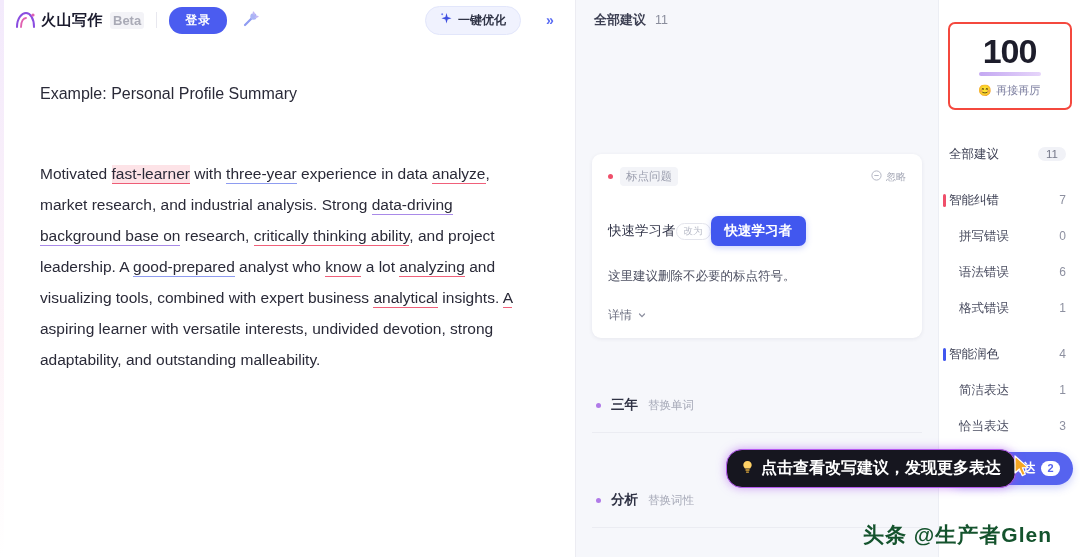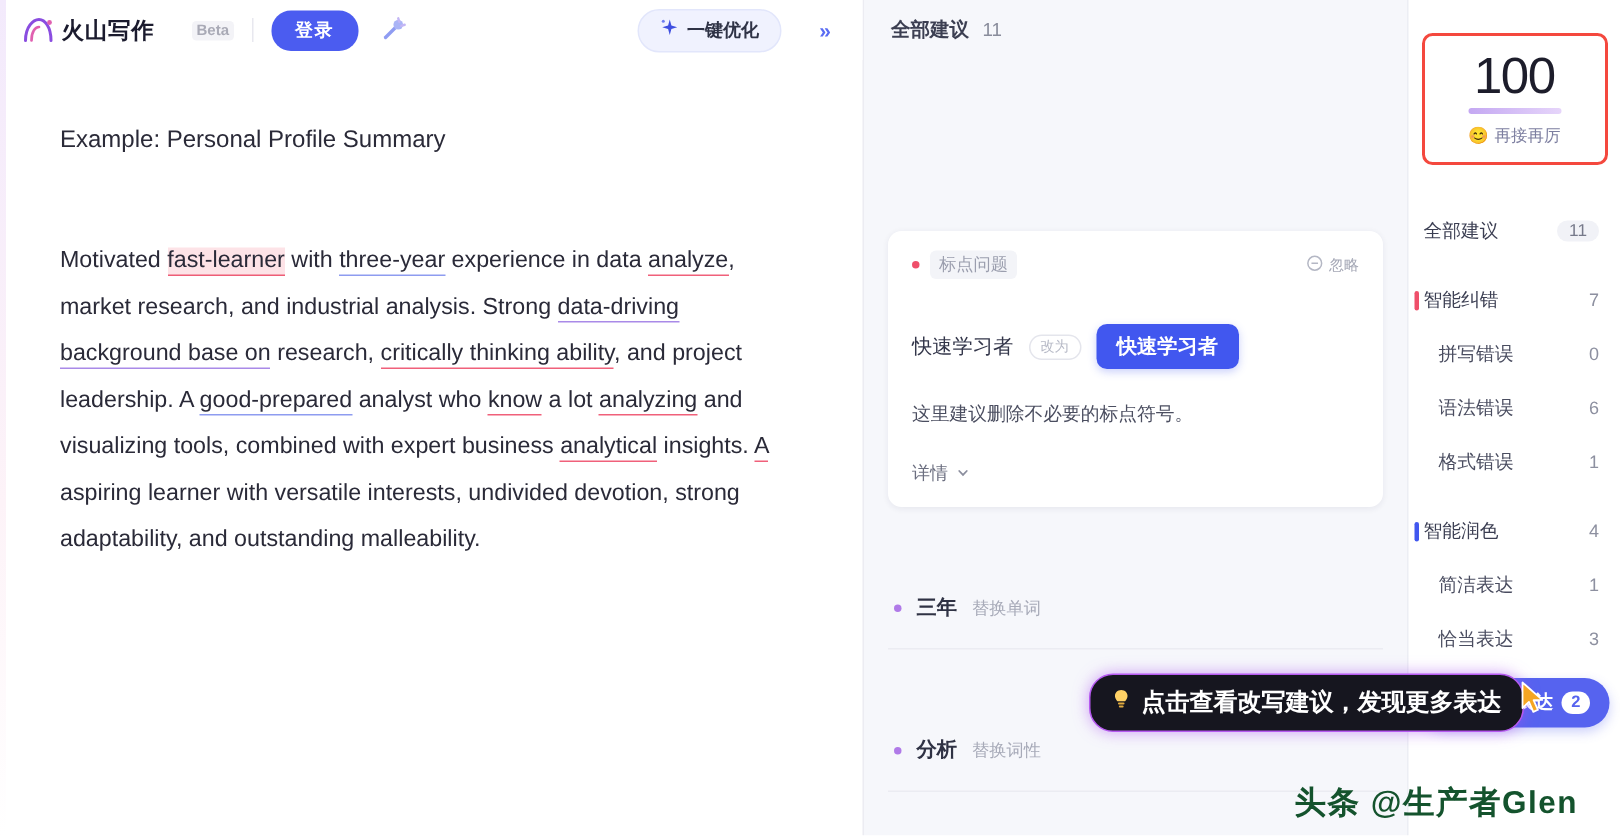--- a/index.html
+++ b/index.html
@@ -35,23 +35,23 @@
     gap: 10px;
     background: #fff;
   }
   .brand { display: flex; align-items: center; gap: 5px; }
   .brand-mark { width: 22px; height: 20px; flex:none; }
   .brand-name {
     font-size: 15px; font-weight: bold; color: #1b1b2e;
     letter-spacing: .5px;
   }
   .beta-badge {
-    font-size: 10px; color: #a9aab6; font-weight: bold;
+    font-size: 13px; color: #a9aab6; font-weight: bold;
     padding: 1px 3px; border-radius: 3px;
-    background: #f3f3f7; margin-left: 20px;
+    background: #f3f3f7; margin-left: 2px;
   }
   .topbar-divider {
     width: 1px; height: 16px; background: #e8e8ef; margin: 0 2px;
   }
   .login-btn {
     background: #4b5cf0; color: #fff;
     font-size: 12px; font-weight: bold;
     padding: 5px 16px; border-radius: 13px;
     border: none; cursor: pointer;
     letter-spacing: 1px;
@@ -142,21 +142,21 @@
   .tag-text {
     font-size: 11.5px; color: #9b9eae;
     background: #f3f4f8; border-radius: 4px;
     padding: 2px 6px;
   }
   .ignore-btn {
     display: flex; align-items: center; gap: 4px;
     font-size: 10px; color: #a5a8b6; cursor: pointer;
   }
   .replace-row {
-    display: flex; align-items: center; gap: 10px;
+    display: flex; align-items: center; 
     margin-bottom: 20px;
   }
   .orig-word { font-size: 13.5px; color: #33364a; }
   .arrow-pill {
     font-size: 9.5px; color: #b6b9c6;
     border: 1px solid #e4e5ec; border-radius: 9px;
     padding: 1px 7px; white-space: nowrap;
   }
   .new-word-btn {
     background: #4157ef; color: #fff;
@@ -212,21 +212,21 @@
   .score-box {
     width: 124px; height: 88px;
     border: 2.5px solid #f4483e;
     border-radius: 7px;
     display: flex; flex-direction: column;
     align-items: center; justify-content: center;
     gap: 2px;
     background: #fff;
   }
   .score-num {
-    font-size: 34px; font-weight: normal; color: #1d1d2b;
+    font-size: 34px; font-weight: bold; color: #1d1d2b;
     letter-spacing: -1px; line-height: 1;
   }
   .score-underline {
     width: 62px; height: 4px; border-radius: 2px;
     background: linear-gradient(90deg,#c4a8f2,#e6d5fa);
     margin: 2px 0 5px 0;
   }
   .score-label {
     display: flex; align-items: center; gap: 4px;
     font-size: 11px; color: #7d7fa0;

